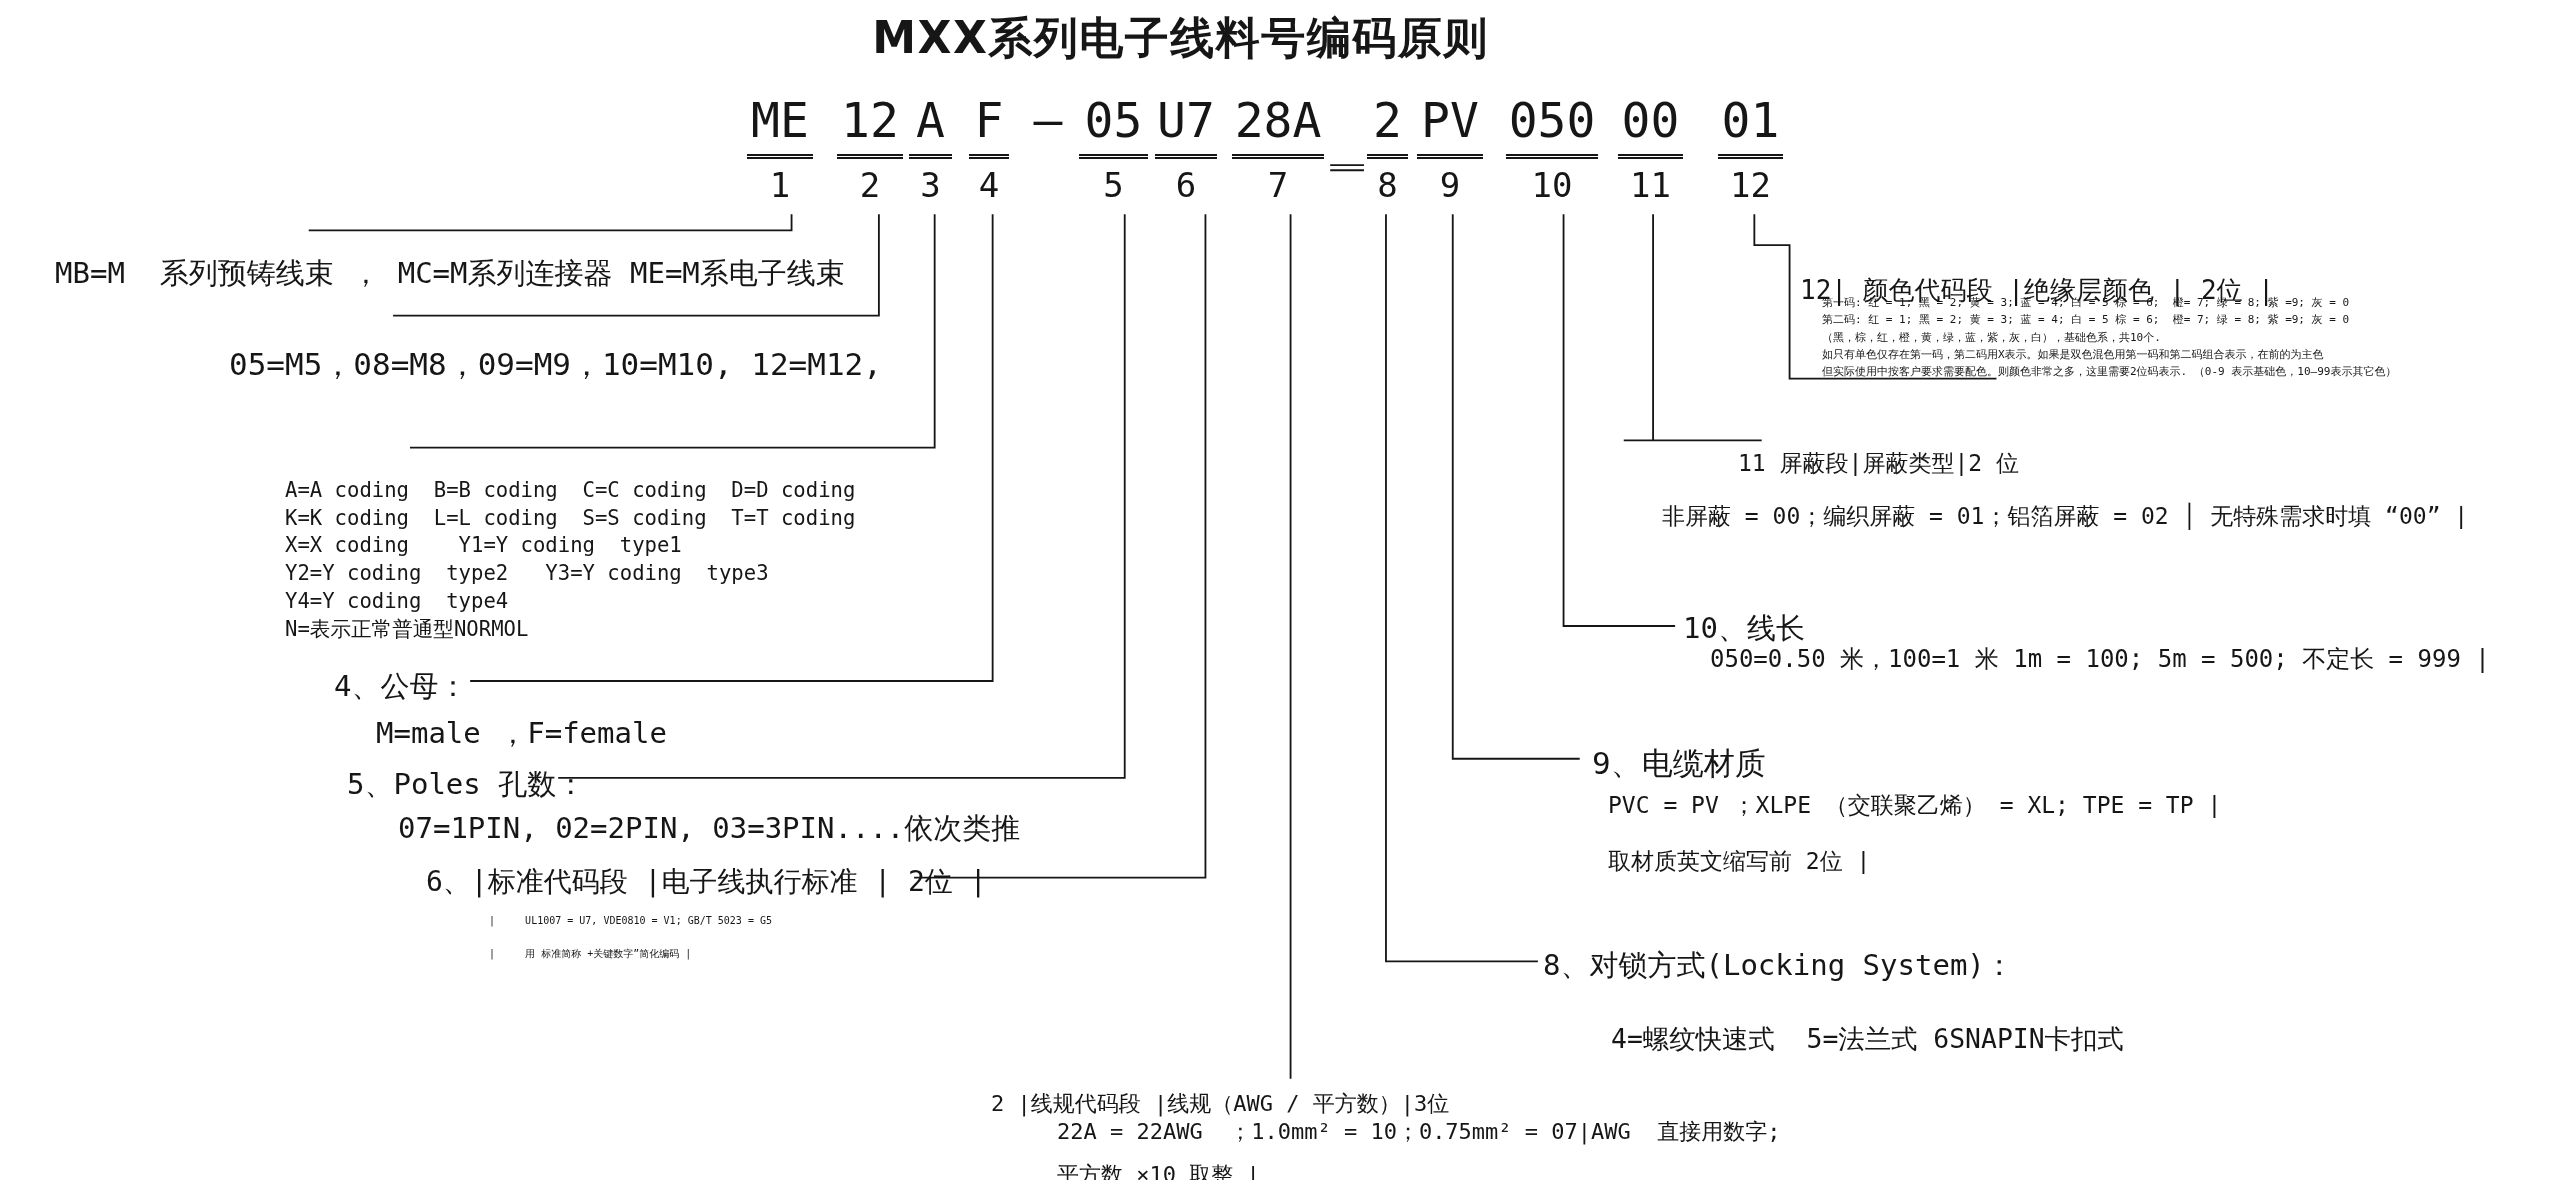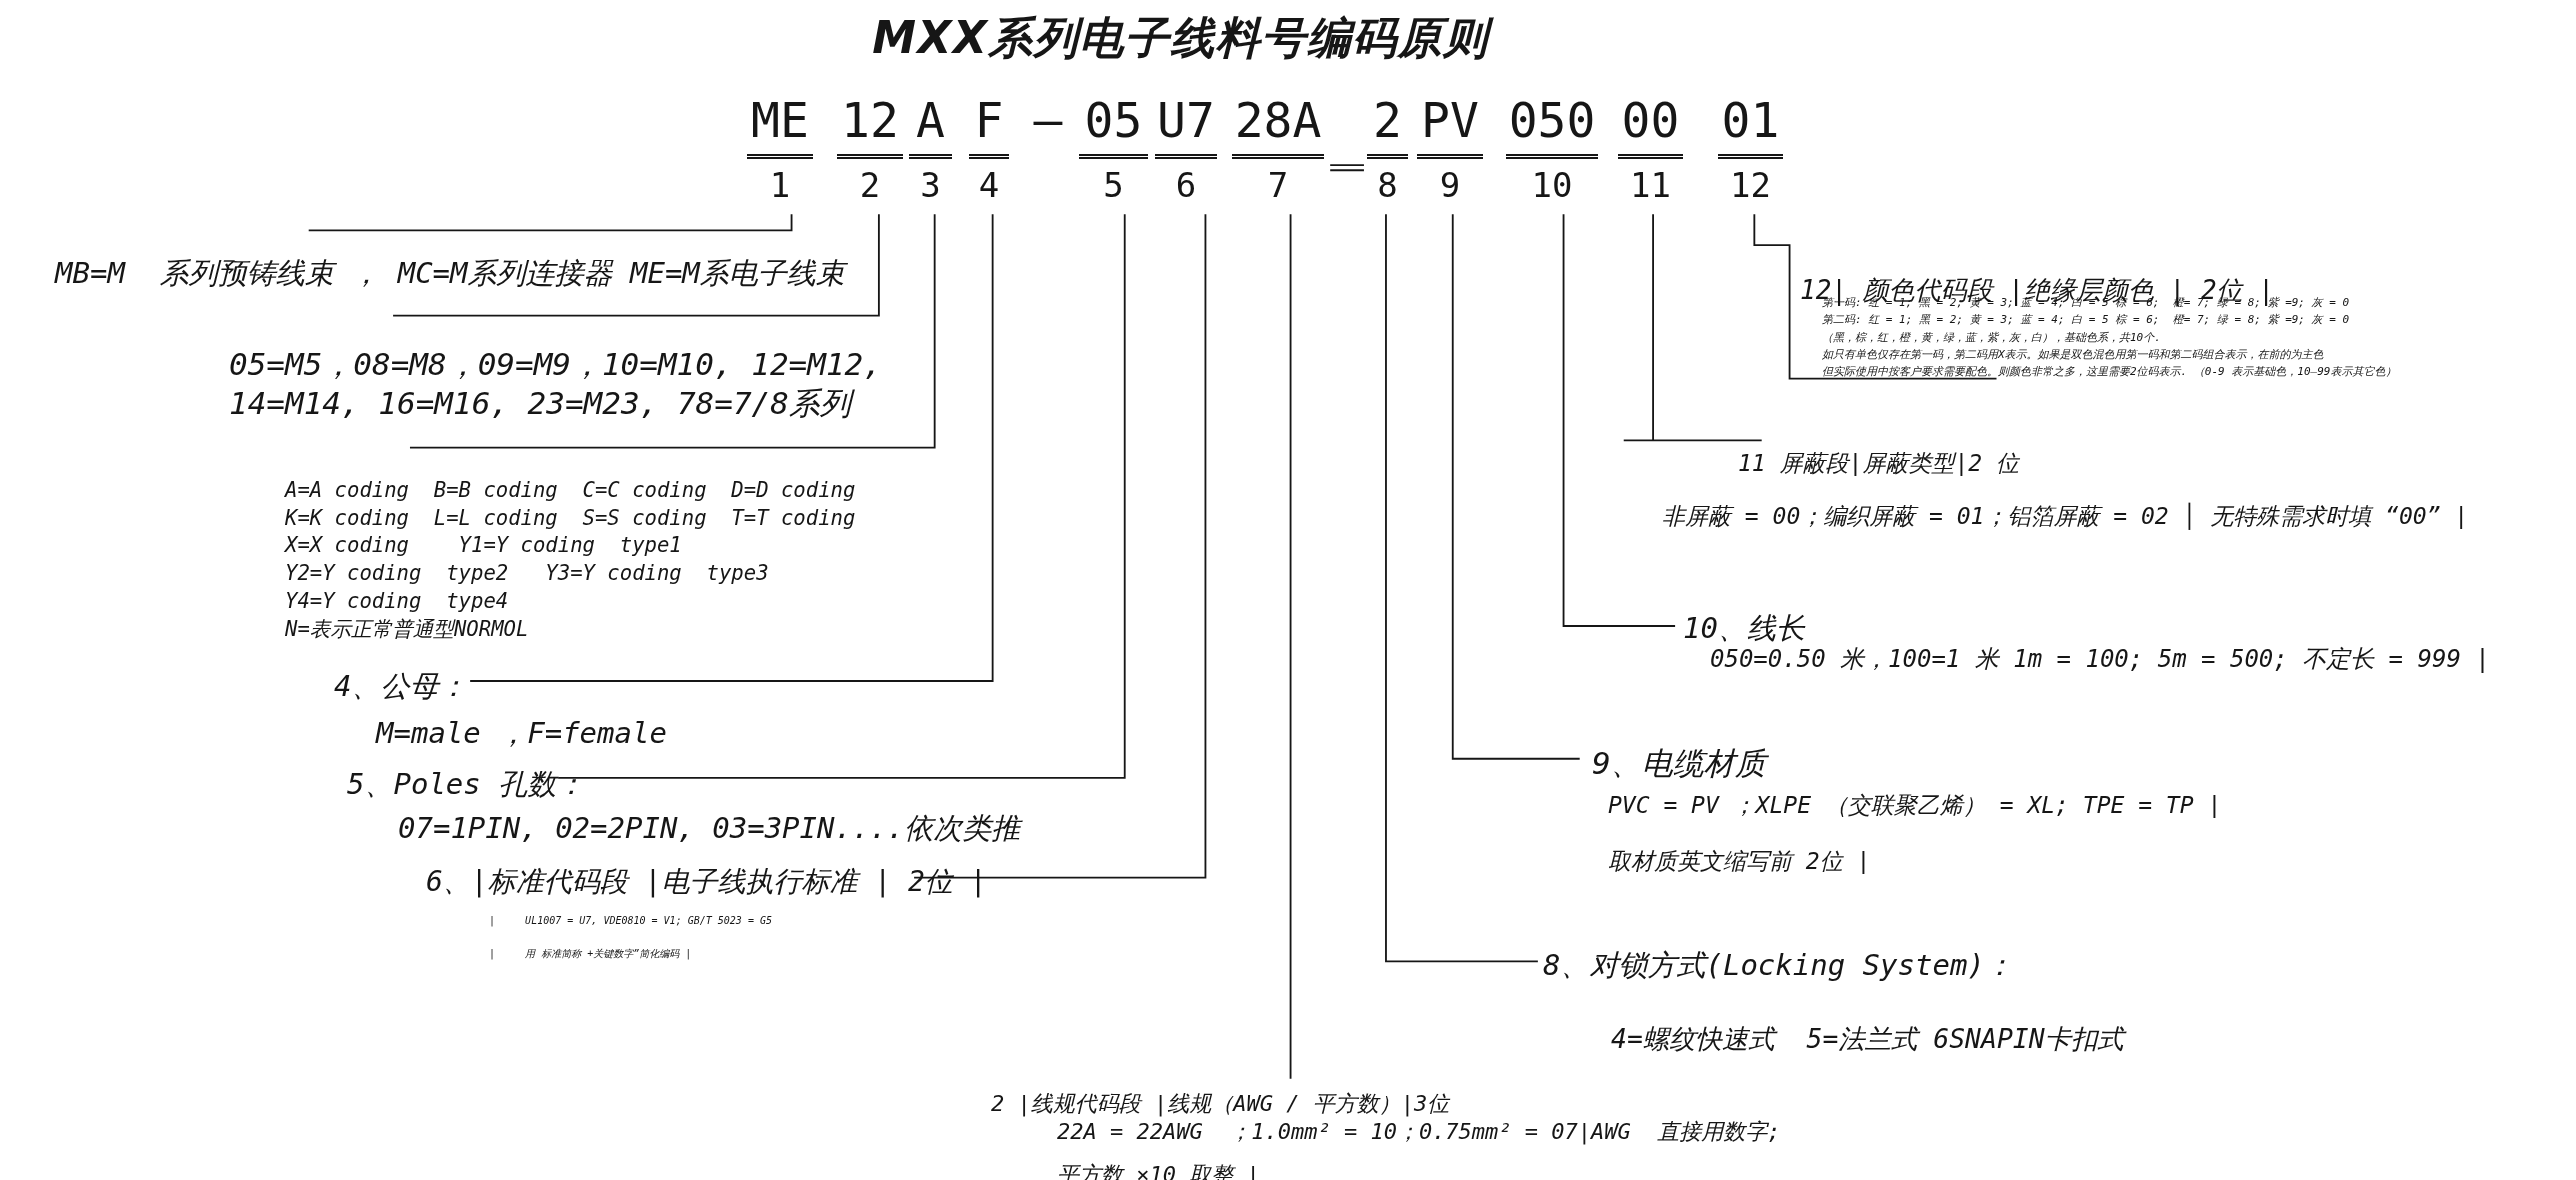--- a/index.html
+++ b/index.html
@@ -1,19 +1,19 @@
 <!DOCTYPE html>
 <html style="font-size:11.7px"><head>
 <meta charset="utf-8">
 <style>
   html,body{margin:0;padding:0;background:#ffffff;}
   #canvas{position:relative;width:2576px;height:1180px;background:#fff;overflow:hidden;
           color:#161616;font-family:"DejaVu Sans Mono","DejaVu Sans",monospace;}
   #leads{position:absolute;left:0;top:0;width:2576px;height:1180px;}
-  .abs{position:absolute;white-space:pre;font-style:italic;}
+  .abs{position:absolute;white-space:pre;}
   .title{font-family:"DejaVu Sans","Liberation Sans",sans-serif;font-weight:700;
          font-size:44px;letter-spacing:1.5px;text-align:center;}
   .code-row .seg{position:absolute;top:95px;text-align:center;}
   .seg-text{font-size:48px;line-height:1.08;border-bottom:5.1px double #161616;padding:0 1.5px 7.3px 1.5px;}
   .seg-sep{font-size:48px;line-height:1.08;padding:0 1.5px 7.3px 1.5px;}
   .seg-num{font-size:34px;padding-top:5.9px;}
   .f40{font-size:29px;} .f42{font-size:31px;} .f38{font-size:28px;} .f36{font-size:26.4px;}
   .f35{font-size:26px;} .f33{font-size:24px;} .f31{font-size:23px;} .f30{font-size:22px;} .f28{font-size:20.6px;line-height:28px;} .f21{font-size:10px;} .f15{font-size:11px;line-height:17.6px;text-align:center;}
 </style>
 </head>
@@ -93,21 +93,20 @@
       </div>
     <div class="seg" style="left:1718px;width:65px">
         <div class="seg-text">01</div>
         <div class="seg-num">12</div>
       </div>
   </div>
 
   <div class="abs f40" style="left:55px;top:254px">MB=M  系列预铸线束 ， MC=M系列连接器 ME=M系电子线束</div>
 
   <div class="abs f42" style="left:229px;top:344px">05=M5，08=M8，09=M9，10=M10, 12=M12,</div>
-  <div class="abs f42" style="left:229px;top:383px">14=M14, 16=M16, 23=M23, 78=7/8系列</div>
 
   <div class="abs f28" style="left:285px;top:476px">A=A coding  B=B coding  C=C coding  D=D coding</div>
   <div class="abs f28" style="left:285px;top:504px">K=K coding  L=L coding  S=S coding  T=T coding</div>
   <div class="abs f28" style="left:285px;top:531px">X=X coding    Y1=Y coding  type1</div>
   <div class="abs f28" style="left:285px;top:559px">Y2=Y coding  type2   Y3=Y coding  type3</div>
   <div class="abs f28" style="left:285px;top:587px">Y4=Y coding  type4</div>
   <div class="abs f28" style="left:285px;top:615px">N=表示正常普通型NORMOL</div>
 
   <div class="abs f40" style="left:334px;top:667px">4、公母：</div>
   <div class="abs f40" style="left:376px;top:714px">M=male ，F=female</div>

